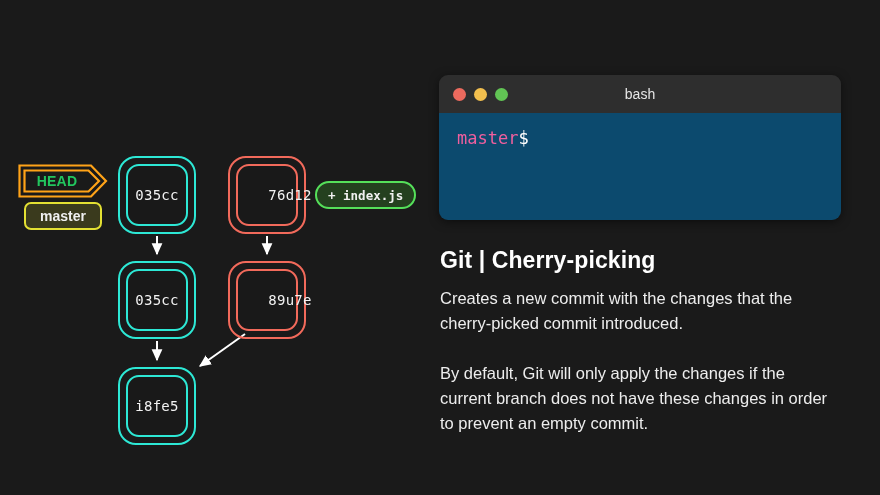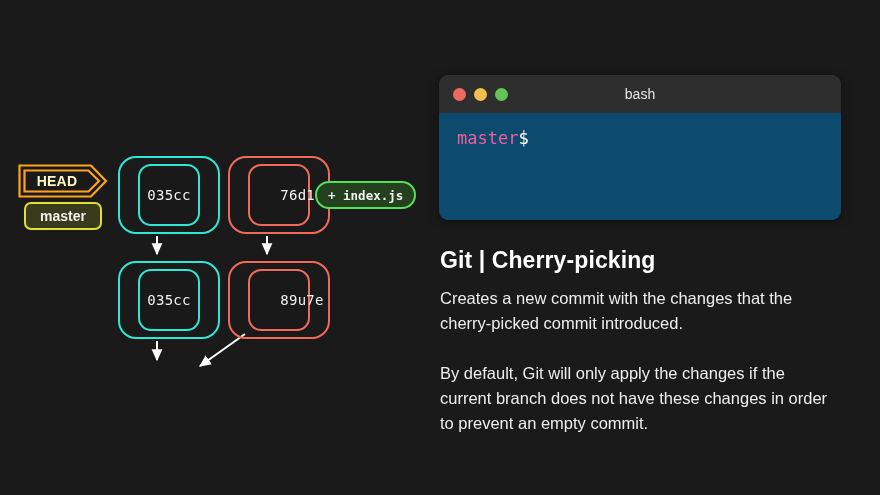--- a/index.html
+++ b/index.html
@@ -31,21 +31,21 @@
     width: 430px;
     height: 495px;
   }
   #diagram-svg {
     position: absolute;
     left: 0; top: 0;
   }
 
   .node {
     position: absolute;
-    width: 102px;
+    width: 78px;
     height: 78px;
     border-radius: 18px;
     box-sizing: border-box;
     border: 2.5px solid #2de8d5;
     display: flex;
     align-items: center;
     justify-content: center;
   }
   .node .inner {
     width: 62px;
@@ -88,21 +88,21 @@
     position: absolute;
     left: 0; top: 0;
     width: 78px;
     height: 34px;
     display: flex;
     align-items: center;
     justify-content: center;
     font-family: "Liberation Sans", sans-serif;
     font-size: 14px;
     font-weight: 700;
-    color: #fef9c3;
+    color: #22c55e;
     letter-spacing: 0.2px;
   }
 
   
   #master-badge {
     position: absolute;
     left: 24px;
     top: 202px;
     width: 78px;
     height: 28px;
@@ -268,20 +268,25 @@
         <span class="sha">035cc</span>
       </div>
     </div>
 
     <div class="node red" id="node-89u7e">
       <div class="inner">
         <span class="sha">89u7e</span>
       </div>
     </div>
 
+    <div class="node" id="node-i8fe5">
+      <div class="inner">
+        <span class="sha">i8fe5</span>
+      </div>
+    </div>
 
     <div id="indexjs-badge">
       <span>+ index.js</span>
     </div>
   </div>
 
   <div id="terminal">
     <div id="terminal-titlebar">
       <div id="traffic-lights">
         <span class="light red"></span>

